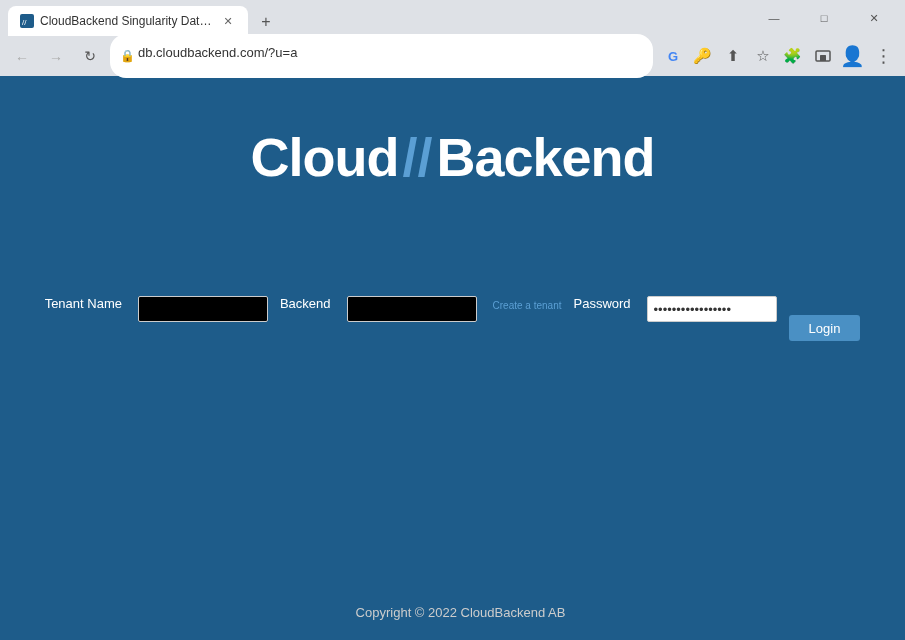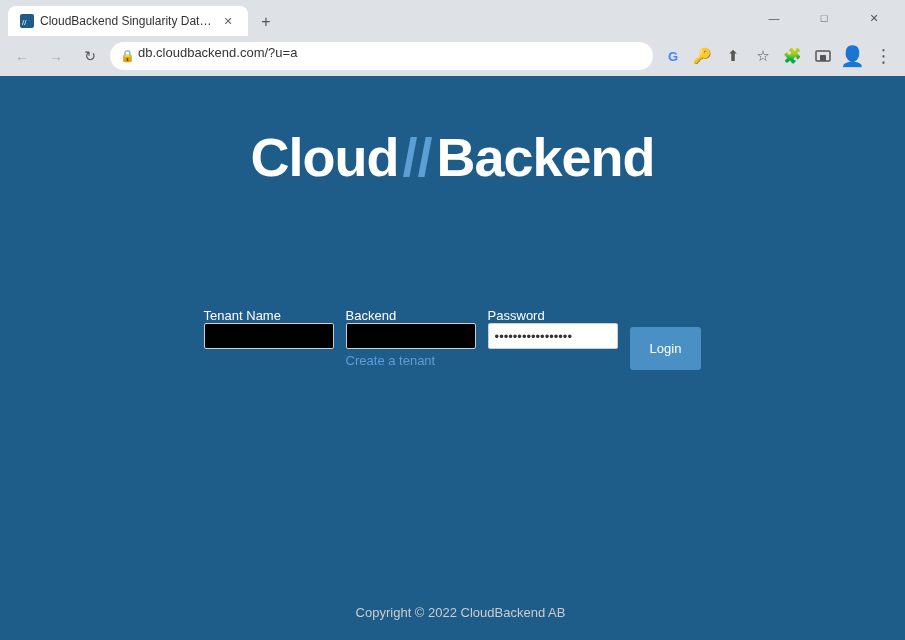--- a/index.html
+++ b/index.html
@@ -162,21 +162,21 @@
       font-size: 12px;
       color: #555;
       z-index: 1;
     }
 
     .address-field-wrap input {
       width: 100%;
       background: #fff;
       border: none;
       border-radius: 16px;
-      height: 28px;
+      height: 44px;
       padding: 0 12px 8px 28px;
       font-size: 13px;
       color: #333;
       outline: none;
     }
 
     .toolbar-icons {
       display: flex;
       align-items: center;
       gap: 2px;
@@ -205,21 +205,21 @@
       background: #1e5c8a;
       width: 905px;
       height: 564px;
       display: flex;
       flex-direction: column;
       align-items: center;
     }
 
     .page-header {
       margin-top: 50px;
-      margin-bottom: 40px;
+      margin-bottom: 28px;
     }
 
     .logo-text {
       font-size: 54px;
       font-weight: bold;
       color: #fff;
       letter-spacing: -1px;
       font-family: Arial, sans-serif;
     }
 
@@ -232,22 +232,22 @@
 
     .login-form {
       display: flex;
       align-items: flex-start;
       gap: 12px;
       margin-top: 80px;
     }
 
     .form-group {
       display: flex;
-      flex-direction: column;
-      gap: 0;
+      flex-direction: row;
+      gap: 16px;
     }
 
     .form-label {
       font-size: 13px;
       color: #fff;
       font-weight: normal;
     }
 
     .form-input {
       height: 26px;
@@ -258,29 +258,29 @@
       background: #fff;
       color: #333;
       outline: none;
     }
 
     .tenant-input { width: 130px; }
     .username-input { width: 130px; }
     .password-input { width: 130px; }
 
     .create-tenant-link {
-      font-size: 13px;
+      font-size: 10px;
       color: #5b9fd4;
       cursor: pointer;
       text-decoration: none;
       margin-top: 4px;
     }
 
     .login-button {
-      height: 43px;
+      height: 26px;
       background: #4a90c4;
       color: #fff;
       border: none;
       border-radius: 3px;
       padding: 0 20px;
       font-size: 13px;
       cursor: pointer;
       margin-top: 19px;
       white-space: nowrap;
     }

